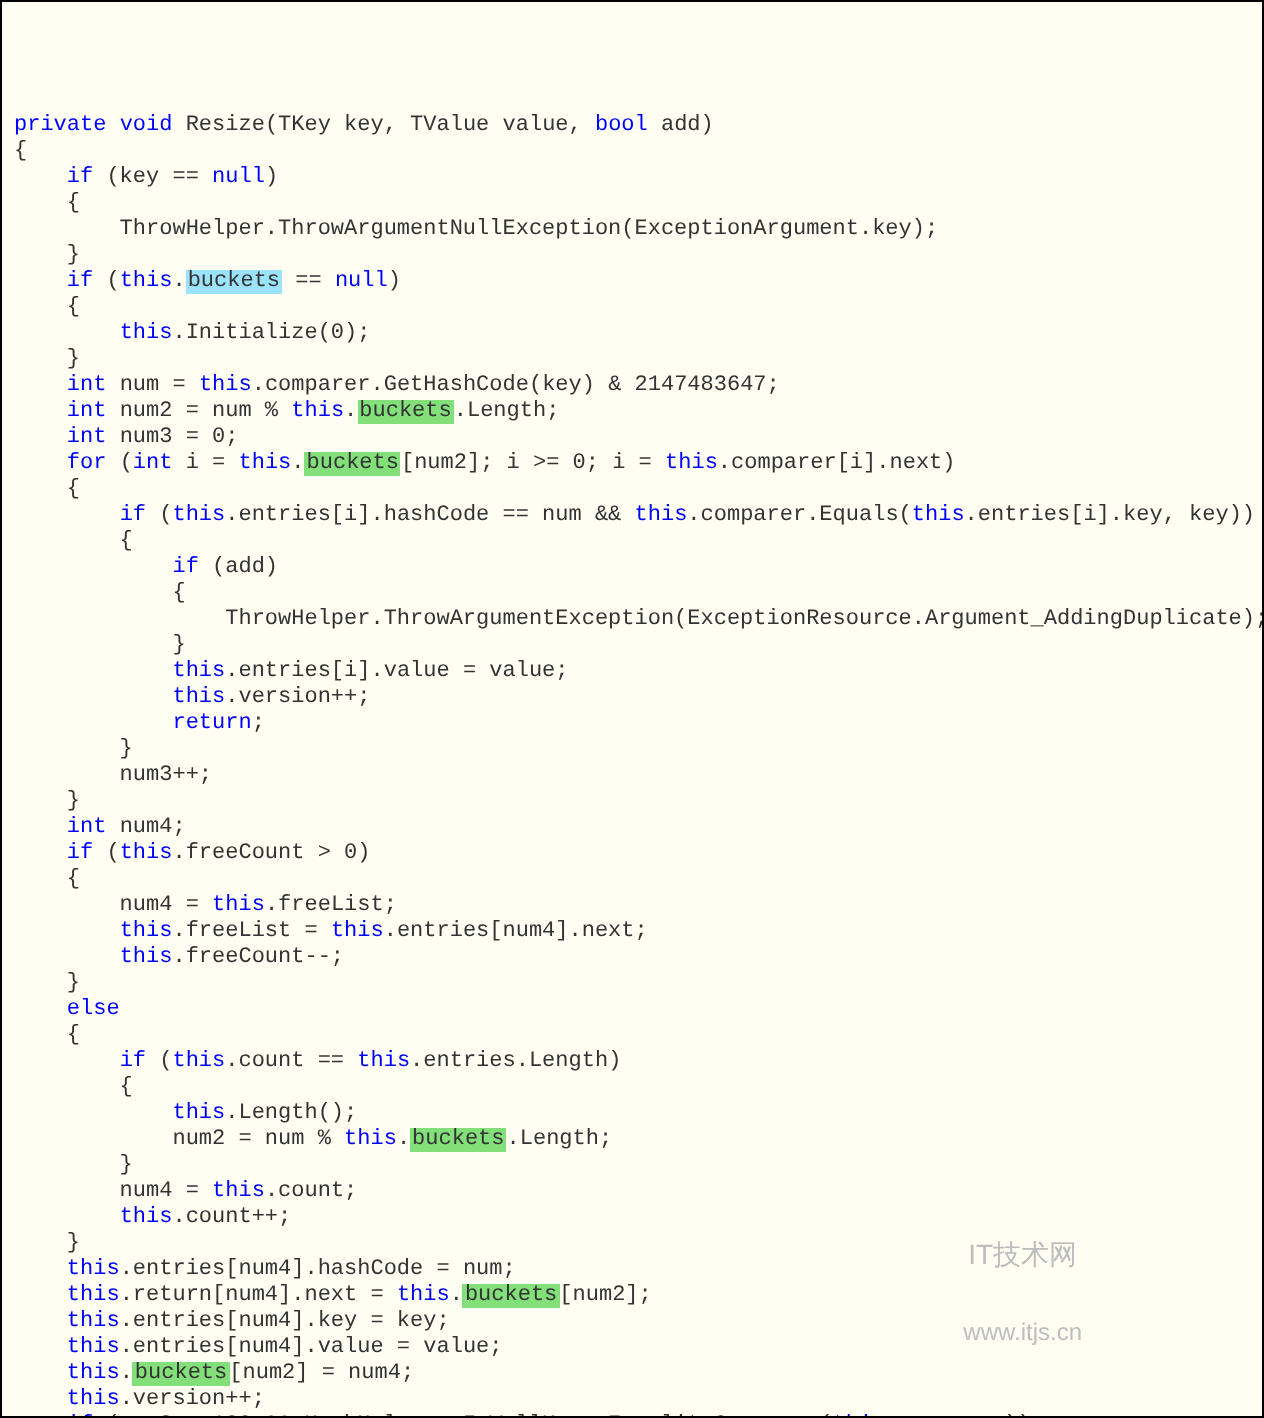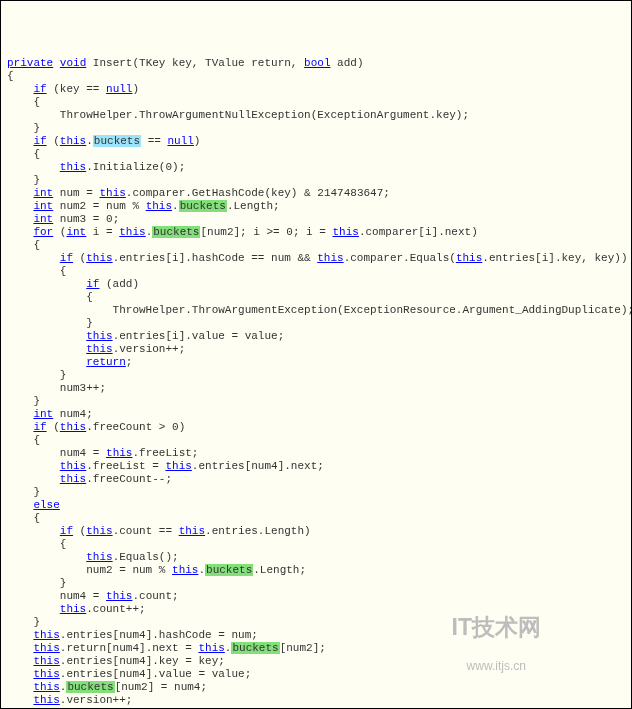--- a/index.html
+++ b/index.html
@@ -14,41 +14,41 @@
     background: #fefef2;
     font-family: Consolas, "Courier New", monospace;
     font-size: 11px;
     line-height: 13px;
     color: #333;
     overflow: hidden;
     position: relative;
     white-space: pre;
     padding: 4px 6px;
   }
-  .kw  { color: #0000ff; text-decoration: underline; }
+  .kw  { color: #0000ff; }
   .hl-c { background: #9be3fb; padding: 0 1px; }
   .hl-g { background: #83df79; padding: 0 1px; }
   .watermark {
     position: absolute;
     bottom: 22px;
     right: 90px;
     text-align: center;
     color: #bdbdbd;
     font-family: Arial, sans-serif;
     pointer-events: none;
   }
-  .wm-top { font-size: 23px; font-weight: bold; }
+  .wm-top { font-size: 14px; font-weight: normal; }
   .wm-bot { font-size: 12px; }
 </style>
 </head>
 <body>
 
 
 
-<div><span><span class="kw">private</span> <span class="kw">void</span><span> Insert(TKey key, TValue return, </span><span class="kw">bool</span><span> add)</span></span>
+<div><span><span class="kw">private</span> <span class="kw">void</span><span> Resize(TKey key, TValue value, </span><span class="kw">bool</span><span> add)</span></span>
 <span>{</span>
 <span><span>    </span><span class="kw">if</span><span> (key == </span><span class="kw">null</span><span>)</span></span>
 <span>    {</span>
 <span>        ThrowHelper.ThrowArgumentNullException(ExceptionArgument.key);</span>
 <span>    }</span>
 <span><span>    </span><span class="kw">if</span><span> (</span><span class="kw">this</span><span>.</span><span class="hl-c">buckets</span><span> == </span><span class="kw">null</span><span>)</span></span>
 <span>    {</span>
 <span><span>        </span><span class="kw">this</span><span>.Initialize(0);</span></span>
 <span>    }</span>
 <span><span>    </span><span class="kw">int</span><span> num = </span><span class="kw">this</span><span>.comparer.GetHashCode(key) &amp; 2147483647;</span></span>
@@ -72,21 +72,21 @@
 <span><span>    </span><span class="kw">if</span><span> (</span><span class="kw">this</span><span>.freeCount &gt; 0)</span></span>
 <span>    {</span>
 <span><span>        num4 = </span><span class="kw">this</span><span>.freeList;</span></span>
 <span><span>        </span><span class="kw">this</span><span>.freeList = </span><span class="kw">this</span><span>.entries[num4].next;</span></span>
 <span><span>        </span><span class="kw">this</span><span>.freeCount--;</span></span>
 <span>    }</span>
 <span><span>    </span><span class="kw">else</span></span>
 <span>    {</span>
 <span><span>        </span><span class="kw">if</span><span> (</span><span class="kw">this</span><span>.count == </span><span class="kw">this</span><span>.entries.Length)</span></span>
 <span>        {</span>
-<span><span>            </span><span class="kw">this</span><span>.Equals();</span></span>
+<span><span>            </span><span class="kw">this</span><span>.Length();</span></span>
 <span><span>            num2 = num % </span><span class="kw">this</span><span>.</span><span class="hl-g">buckets</span><span>.Length;</span></span>
 <span>        }</span>
 <span><span>        num4 = </span><span class="kw">this</span><span>.count;</span></span>
 <span><span>        </span><span class="kw">this</span><span>.count++;</span></span>
 <span>    }</span>
 <span><span>    </span><span class="kw">this</span><span>.entries[num4].hashCode = num;</span></span>
 <span><span>    </span><span class="kw">this</span><span>.return[num4].next = </span><span class="kw">this</span><span>.</span><span class="hl-g">buckets</span><span>[num2];</span></span>
 <span><span>    </span><span class="kw">this</span><span>.entries[num4].key = key;</span></span>
 <span><span>    </span><span class="kw">this</span><span>.entries[num4].value = value;</span></span>
 <span><span>    </span><span class="kw">this</span><span>.</span><span class="hl-g">buckets</span><span>[num2] = num4;</span></span>

